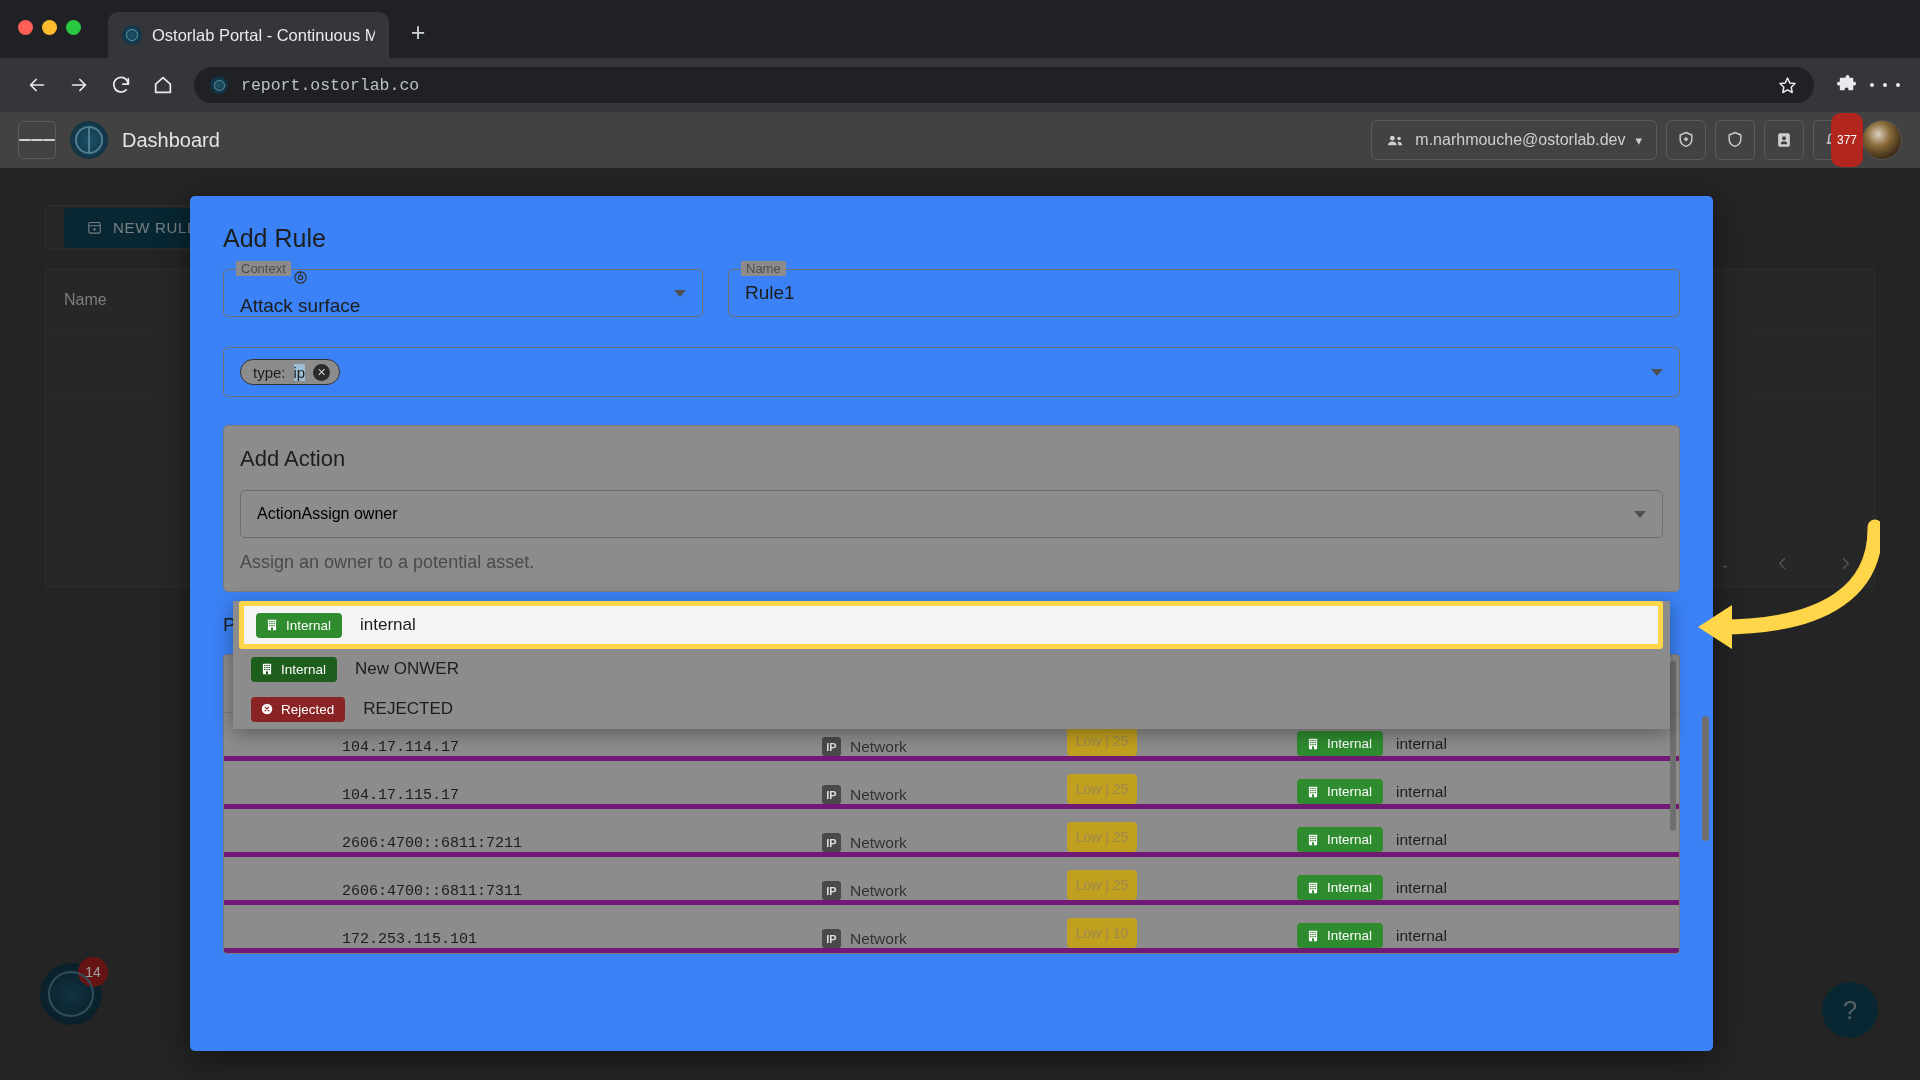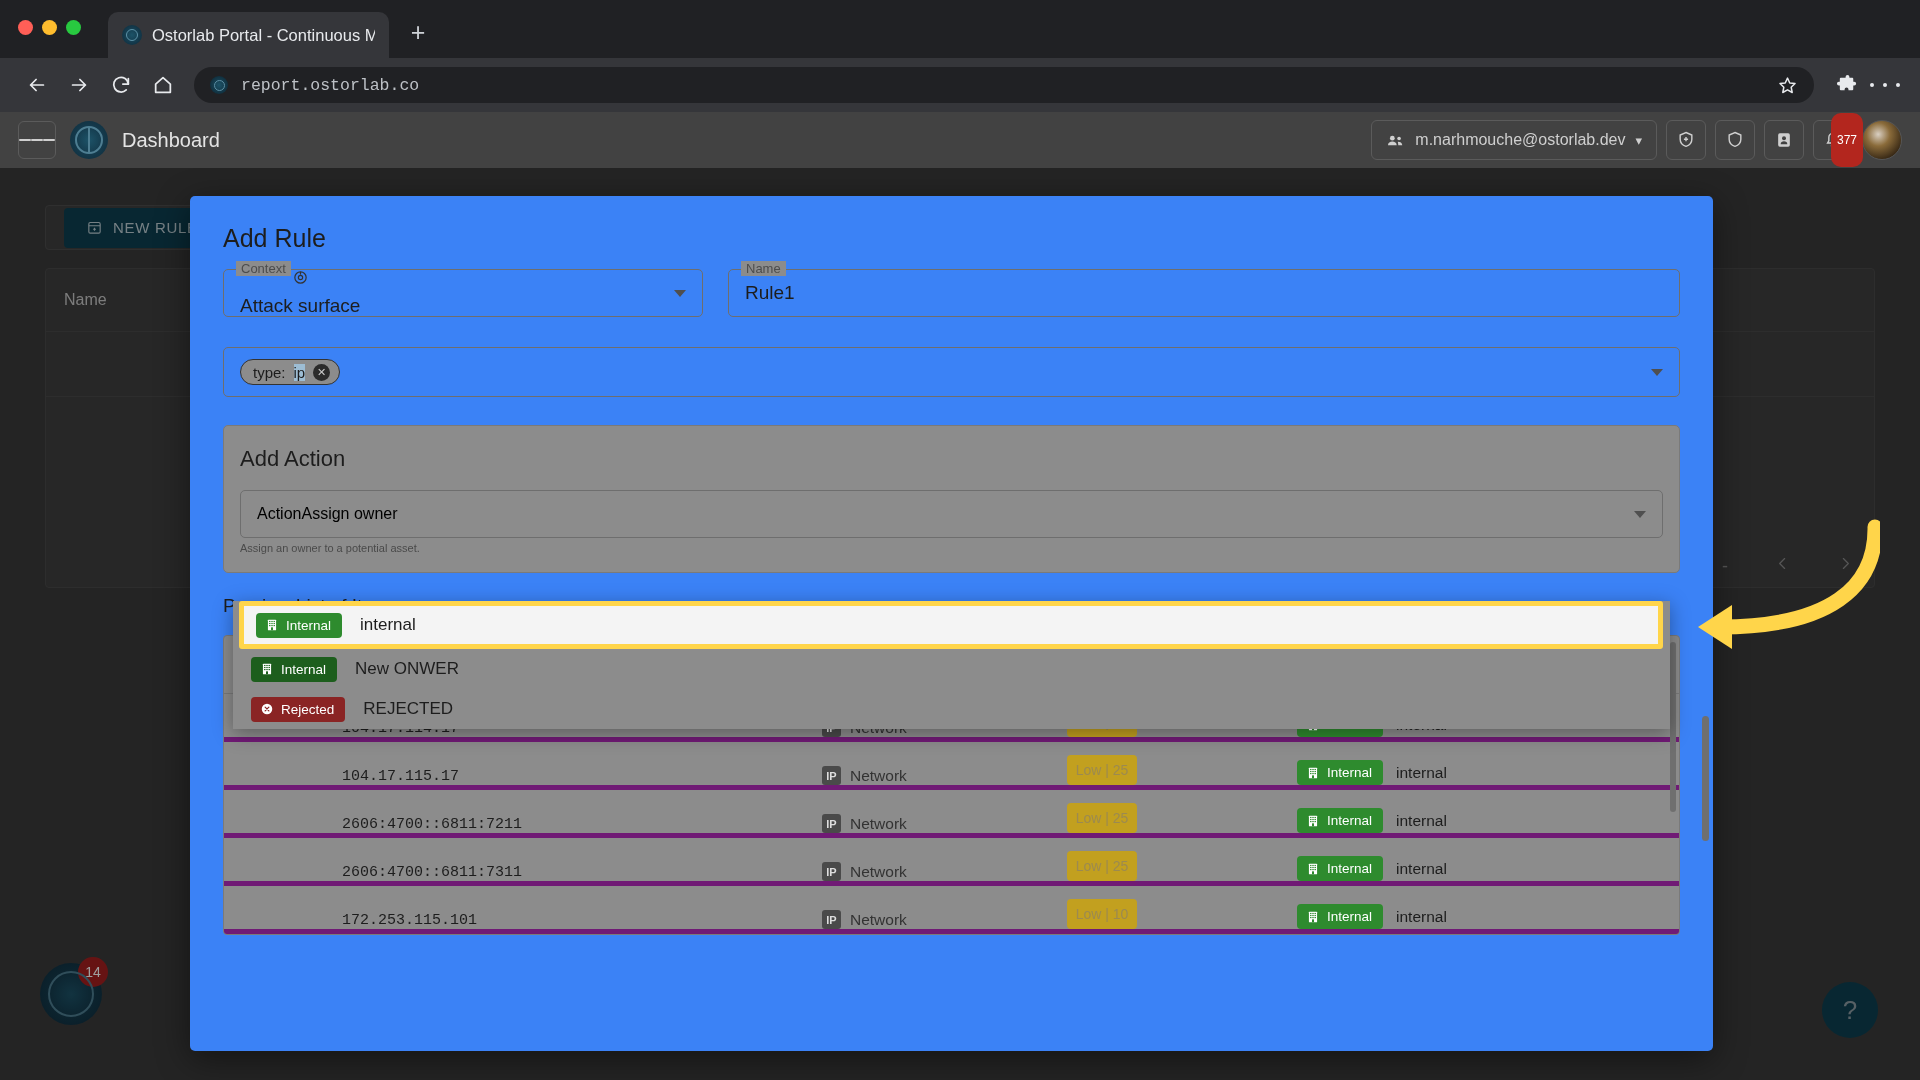--- a/index.html
+++ b/index.html
@@ -130,21 +130,21 @@
      display:flex;align-items:center;gap:8px;padding:0 9px 0 12px;font-size:15px;color:#1d1d1d;}
   .chip .hl{ background:#9dbdd4; }
   .chip .x{ width:17px;height:17px;border-radius:50%;background:#2b2b2b;color:#c9c9c9;
      font-size:11px;display:flex;align-items:center;justify-content:center;}
 
   #action-card{ margin:28px 33px 0 33px; border:1px solid #7a7a7a;border-radius:5px;
      background:#8c8c8c; padding:20px 16px 18px 16px; position:relative; }
   #action-card h3{ font-size:22px; color:#1d1d1d; font-weight:400; margin:0 0 18px 0; }
   #action-field{ border:1px solid #6e6e6e;border-radius:5px;height:48px;display:flex;
      align-items:center;padding:4px 16px; position:relative;}
-  #action-desc{ font-size:11px; color:#4a4a4a; margin-top:4px; }
+  #action-desc{ font-size:18px; color:#4a4a4a; margin-top:14px; }
 
   
   #owner-menu{ position:absolute; left:233px; top:489px; width:1437px;
      background:#8c8c8c; box-shadow:0 4px 18px rgba(0,0,0,.35); }
   .menu-item{ height:40px; display:flex; align-items:center; gap:18px; padding:0 18px; }
   .owner-badge{ border-radius:4px; height:25px; display:flex;align-items:center;gap:7px;
      padding:0 11px 0 8px; font-size:13.5px; color:#fff; }
   .owner-badge .bicon{ width:15px;height:15px; display:flex;align-items:center;justify-content:center;}
   .owner-badge .bicon svg{width:14px;height:14px;}
   .menu-label{ font-size:17px; color:#1d1d1d; }

